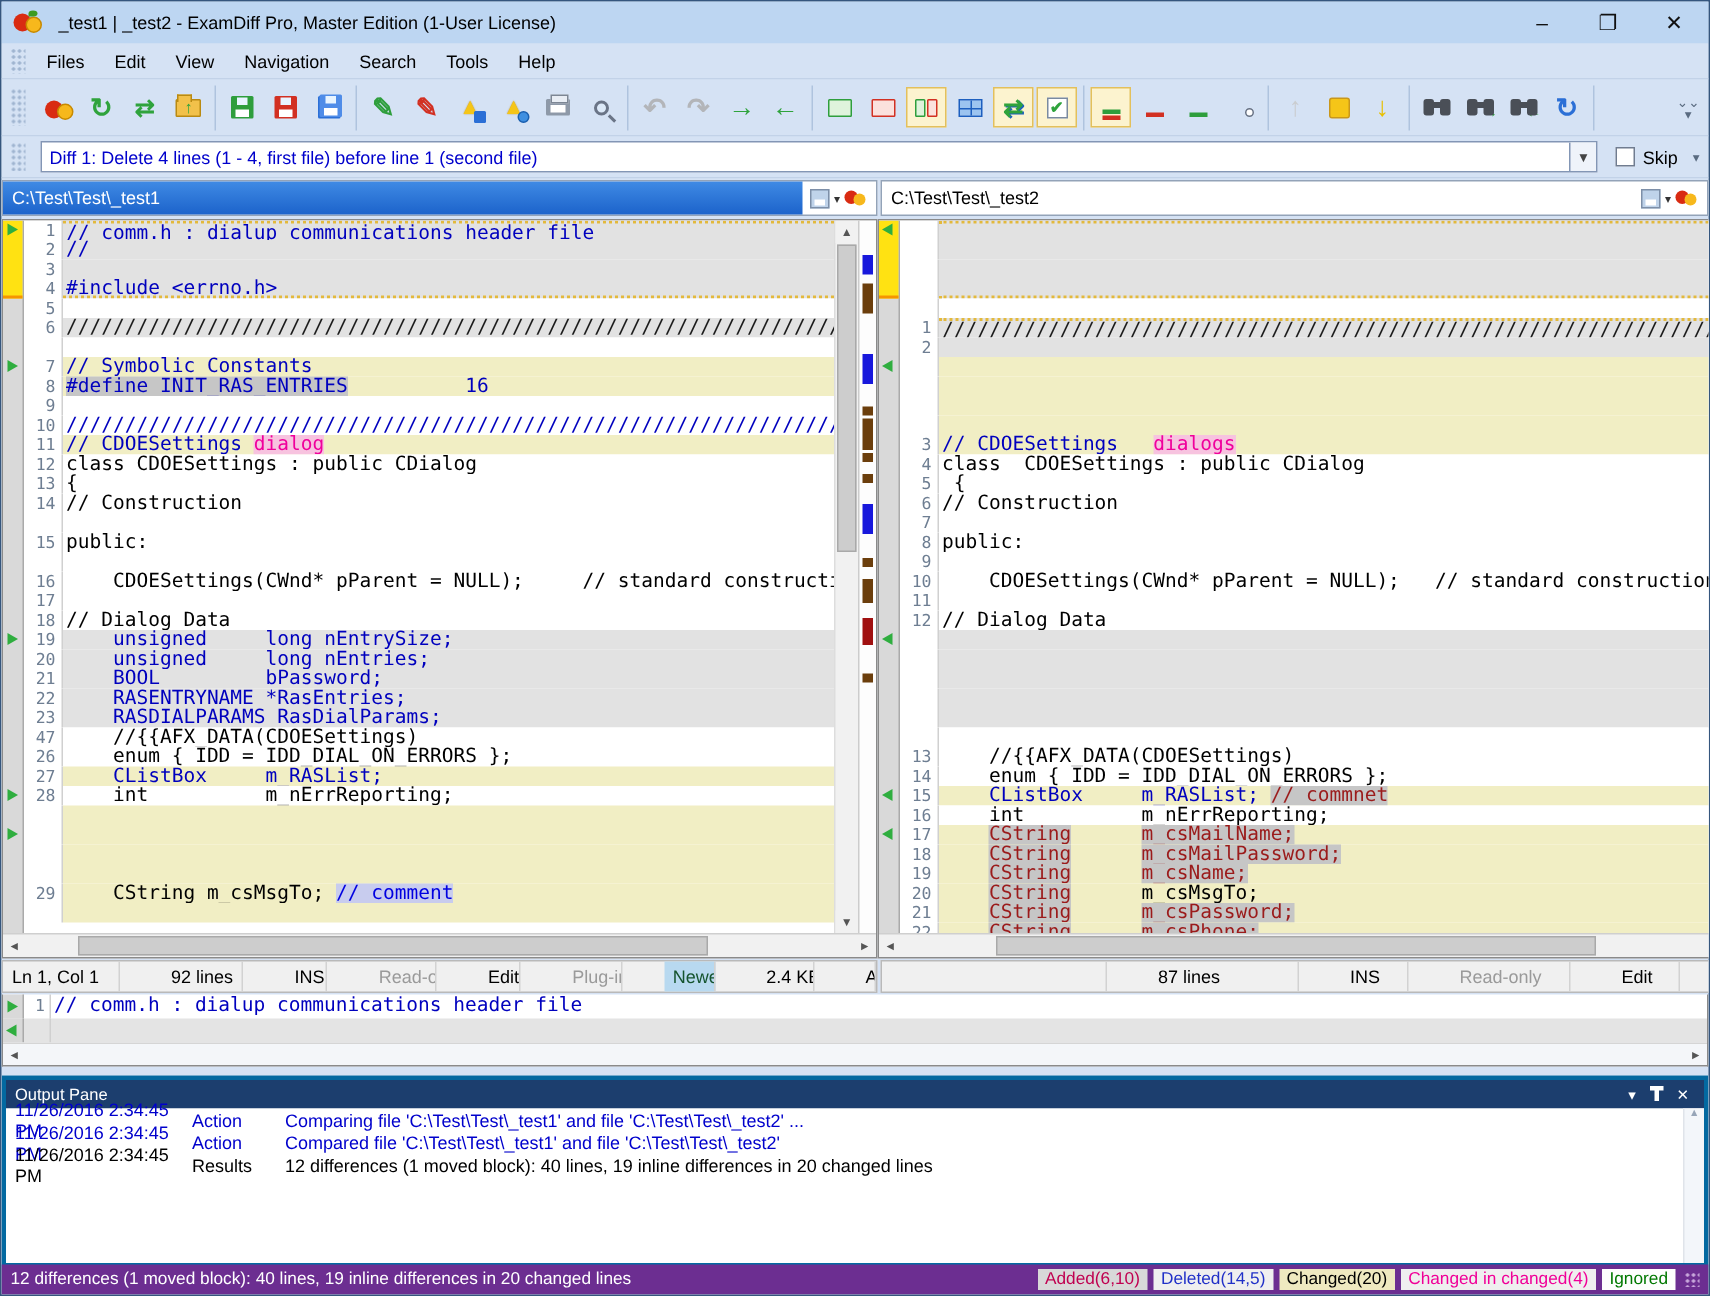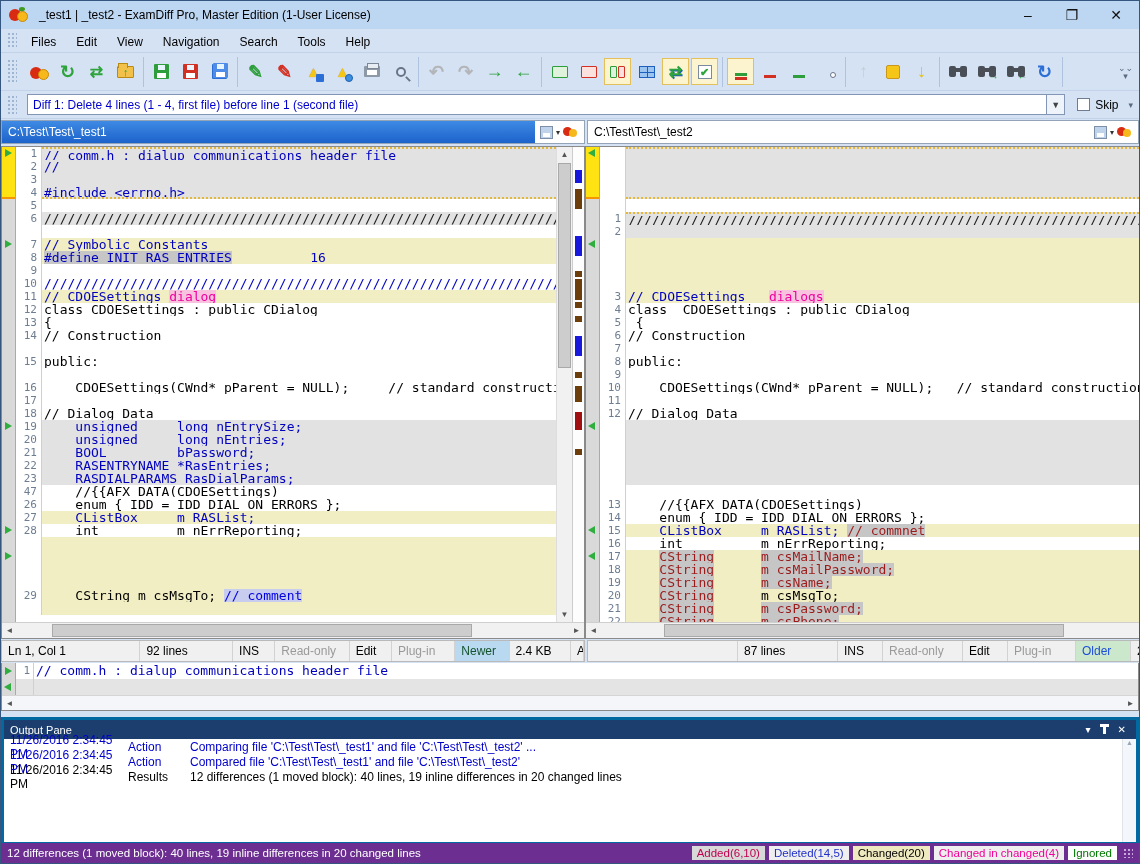--- a/index.html
+++ b/index.html
@@ -120,21 +120,21 @@
   .sbtn{position:absolute;left:0;right:0;height:15px;color:#555;font-size:8px;text-align:center;line-height:15px;background:#F1F1F1;}
   .sbtn.up{top:0;} .sbtn.dn{bottom:0;}
   .map{width:12px;flex:none;background:#FDFDFD;border-left:1px solid #CCC;position:relative;}
   .mark{position:absolute;left:2px;right:2px;}
   .hscroll{height:16px;background:#F1F1F1;border-top:1px solid #CFCFCF;position:relative;flex:none;}
   .hthumb{position:absolute;top:1px;bottom:1px;background:#CDCDCD;border:1px solid #A9A9A9;}
   .hbtn{position:absolute;top:0;bottom:0;width:15px;color:#555;font-size:8px;text-align:center;line-height:16px;}
   .hbtn.lf{left:0;} .hbtn.rt{right:0;}
   
   .statusrow{height:24px;display:flex;gap:2px;background:#D5E2F4;}
-  .sbar{height:22px;margin-top:1px;background:#F0F0F0;border:1px solid #B9B9B9;display:flex;align-items:center;font-size:12px;color:#000;}
+  .sbar{height:22px;margin-top:1px;background:#F0F0F0;border:1px solid #B9B9B9;display:flex;align-items:center;font-size:12px;color:#000;gap:28px;}
   .sbar.l{width:584px;} .sbar.r{flex:1;}
   .scell{padding:0 6px;border-right:1px solid #D2D2D2;height:100%;display:flex;align-items:center;white-space:nowrap;overflow:hidden;}
   .scell.mut{color:#9A9A9A;}
   .scell.newer{color:#14532d;background:#B8D9F0;}
   .scell.older{color:#1d4ed8;background:#CBE8CC;}
   
   .inspector{background:#FFF;border:1px solid #8A8A8A;border-top:none;}
   .irow{display:flex;height:16px;align-items:stretch;}
   .igut{width:14px;background:#D9D9D9;border-right:1px solid #AAA;position:relative;flex:none;}
   .igut .garr{top:4px;}

